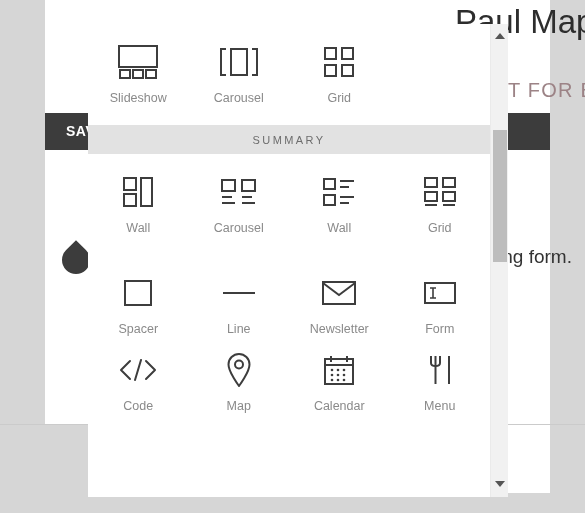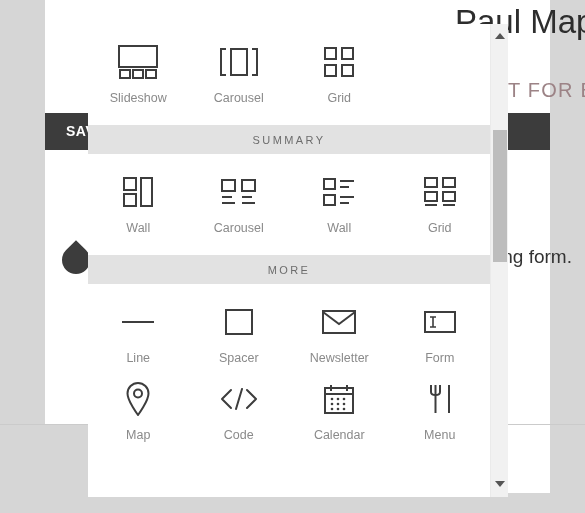--- a/index.html
+++ b/index.html
@@ -330,74 +330,73 @@
                 <rect x="1" y="1" width="12" height="9" fill="none" stroke="#3d3d3d" stroke-width="2"></rect>
                 <rect x="19" y="1" width="12" height="9" fill="none" stroke="#3d3d3d" stroke-width="2"></rect>
                 <rect x="1" y="15" width="12" height="9" fill="none" stroke="#3d3d3d" stroke-width="2"></rect>
                 <rect x="19" y="15" width="12" height="9" fill="none" stroke="#3d3d3d" stroke-width="2"></rect>
                 <path d="M1 28 L13 28 M19 28 L31 28" fill="none" stroke="#3d3d3d" stroke-width="2"></path>
               </svg>
             </div>
             <div class="block-label">Grid</div>
           </div>
         </div>
-        <div class="section-header">MORE</div>
         <div class="block-grid">
+          <div class="block-item">
+            <div class="block-icon">
+              <svg width="28" height="26" viewBox="0 0 28 26">
+                <rect x="1" y="1" width="26" height="24" fill="none" stroke="#3d3d3d" stroke-width="2"></rect>
+              </svg>
+            </div>
+            <div class="block-label">Spacer</div>
+          </div>
           <div class="block-item">
             <div class="block-icon">
               <svg width="34" height="10" viewBox="0 0 34 10">
                 <path d="M1 5 L33 5" fill="none" stroke="#3d3d3d" stroke-width="2"></path>
               </svg>
             </div>
             <div class="block-label">Line</div>
-          </div>
-          <div class="block-item">
-            <div class="block-icon">
-              <svg width="28" height="26" viewBox="0 0 28 26">
-                <rect x="1" y="1" width="26" height="24" fill="none" stroke="#3d3d3d" stroke-width="2"></rect>
-              </svg>
-            </div>
-            <div class="block-label">Spacer</div>
           </div>
           <div class="block-item">
             <div class="block-icon">
               <svg width="34" height="24" viewBox="0 0 34 24">
                 <rect x="1" y="1" width="32" height="22" fill="none" stroke="#3d3d3d" stroke-width="2"></rect>
                 <path d="M1 2 L17 14 L33 2" fill="none" stroke="#3d3d3d" stroke-width="2"></path>
               </svg>
             </div>
             <div class="block-label">Newsletter</div>
           </div>
           <div class="block-item">
             <div class="block-icon">
               <svg width="32" height="22" viewBox="0 0 32 22">
                 <rect x="1" y="1" width="30" height="20" fill="none" stroke="#3d3d3d" stroke-width="2"></rect>
                 <path d="M6 6 L12 6 M6 16 L12 16 M9 6 L9 16" fill="none" stroke="#3d3d3d" stroke-width="1.6"></path>
               </svg>
             </div>
             <div class="block-label">Form</div>
-          </div>
-          <div class="block-item">
-            <div class="block-icon">
-              <svg width="24" height="34" viewBox="0 0 24 34">
-                <path d="M12 33 C12 33 1.5 19 1.5 11.5 A10.5 10.5 0 0 1 22.5 11.5 C22.5 19 12 33 12 33 Z" fill="none" stroke="#3d3d3d" stroke-width="2"></path>
-                <circle cx="12" cy="11.5" r="4" fill="none" stroke="#3d3d3d" stroke-width="2"></circle>
-              </svg>
-            </div>
-            <div class="block-label">Map</div>
           </div>
           <div class="block-item">
             <div class="block-icon">
               <svg width="38" height="22" viewBox="0 0 38 22">
                 <path d="M11 2 L2 11 L11 20" fill="none" stroke="#3d3d3d" stroke-width="2" stroke-linecap="round" stroke-linejoin="round"></path>
                 <path d="M27 2 L36 11 L27 20" fill="none" stroke="#3d3d3d" stroke-width="2" stroke-linecap="round" stroke-linejoin="round"></path>
                 <path d="M22 1 L16 21" fill="none" stroke="#3d3d3d" stroke-width="2" stroke-linecap="round"></path>
               </svg>
             </div>
             <div class="block-label">Code</div>
+          </div>
+          <div class="block-item">
+            <div class="block-icon">
+              <svg width="24" height="34" viewBox="0 0 24 34">
+                <path d="M12 33 C12 33 1.5 19 1.5 11.5 A10.5 10.5 0 0 1 22.5 11.5 C22.5 19 12 33 12 33 Z" fill="none" stroke="#3d3d3d" stroke-width="2"></path>
+                <circle cx="12" cy="11.5" r="4" fill="none" stroke="#3d3d3d" stroke-width="2"></circle>
+              </svg>
+            </div>
+            <div class="block-label">Map</div>
           </div>
           <div class="block-item">
             <div class="block-icon">
               <svg width="30" height="30" viewBox="0 0 30 30">
                 <rect x="1" y="4" width="28" height="25" fill="none" stroke="#3d3d3d" stroke-width="2"></rect>
                 <path d="M7 1 L7 7 M23 1 L23 7" fill="none" stroke="#3d3d3d" stroke-width="2"></path>
                 <path d="M1 10 L29 10" fill="none" stroke="#3d3d3d" stroke-width="2"></path>
                 <g fill="#3d3d3d">
                   <circle cx="8" cy="15" r="1.3"></circle>
                   <circle cx="14" cy="15" r="1.3"></circle>

